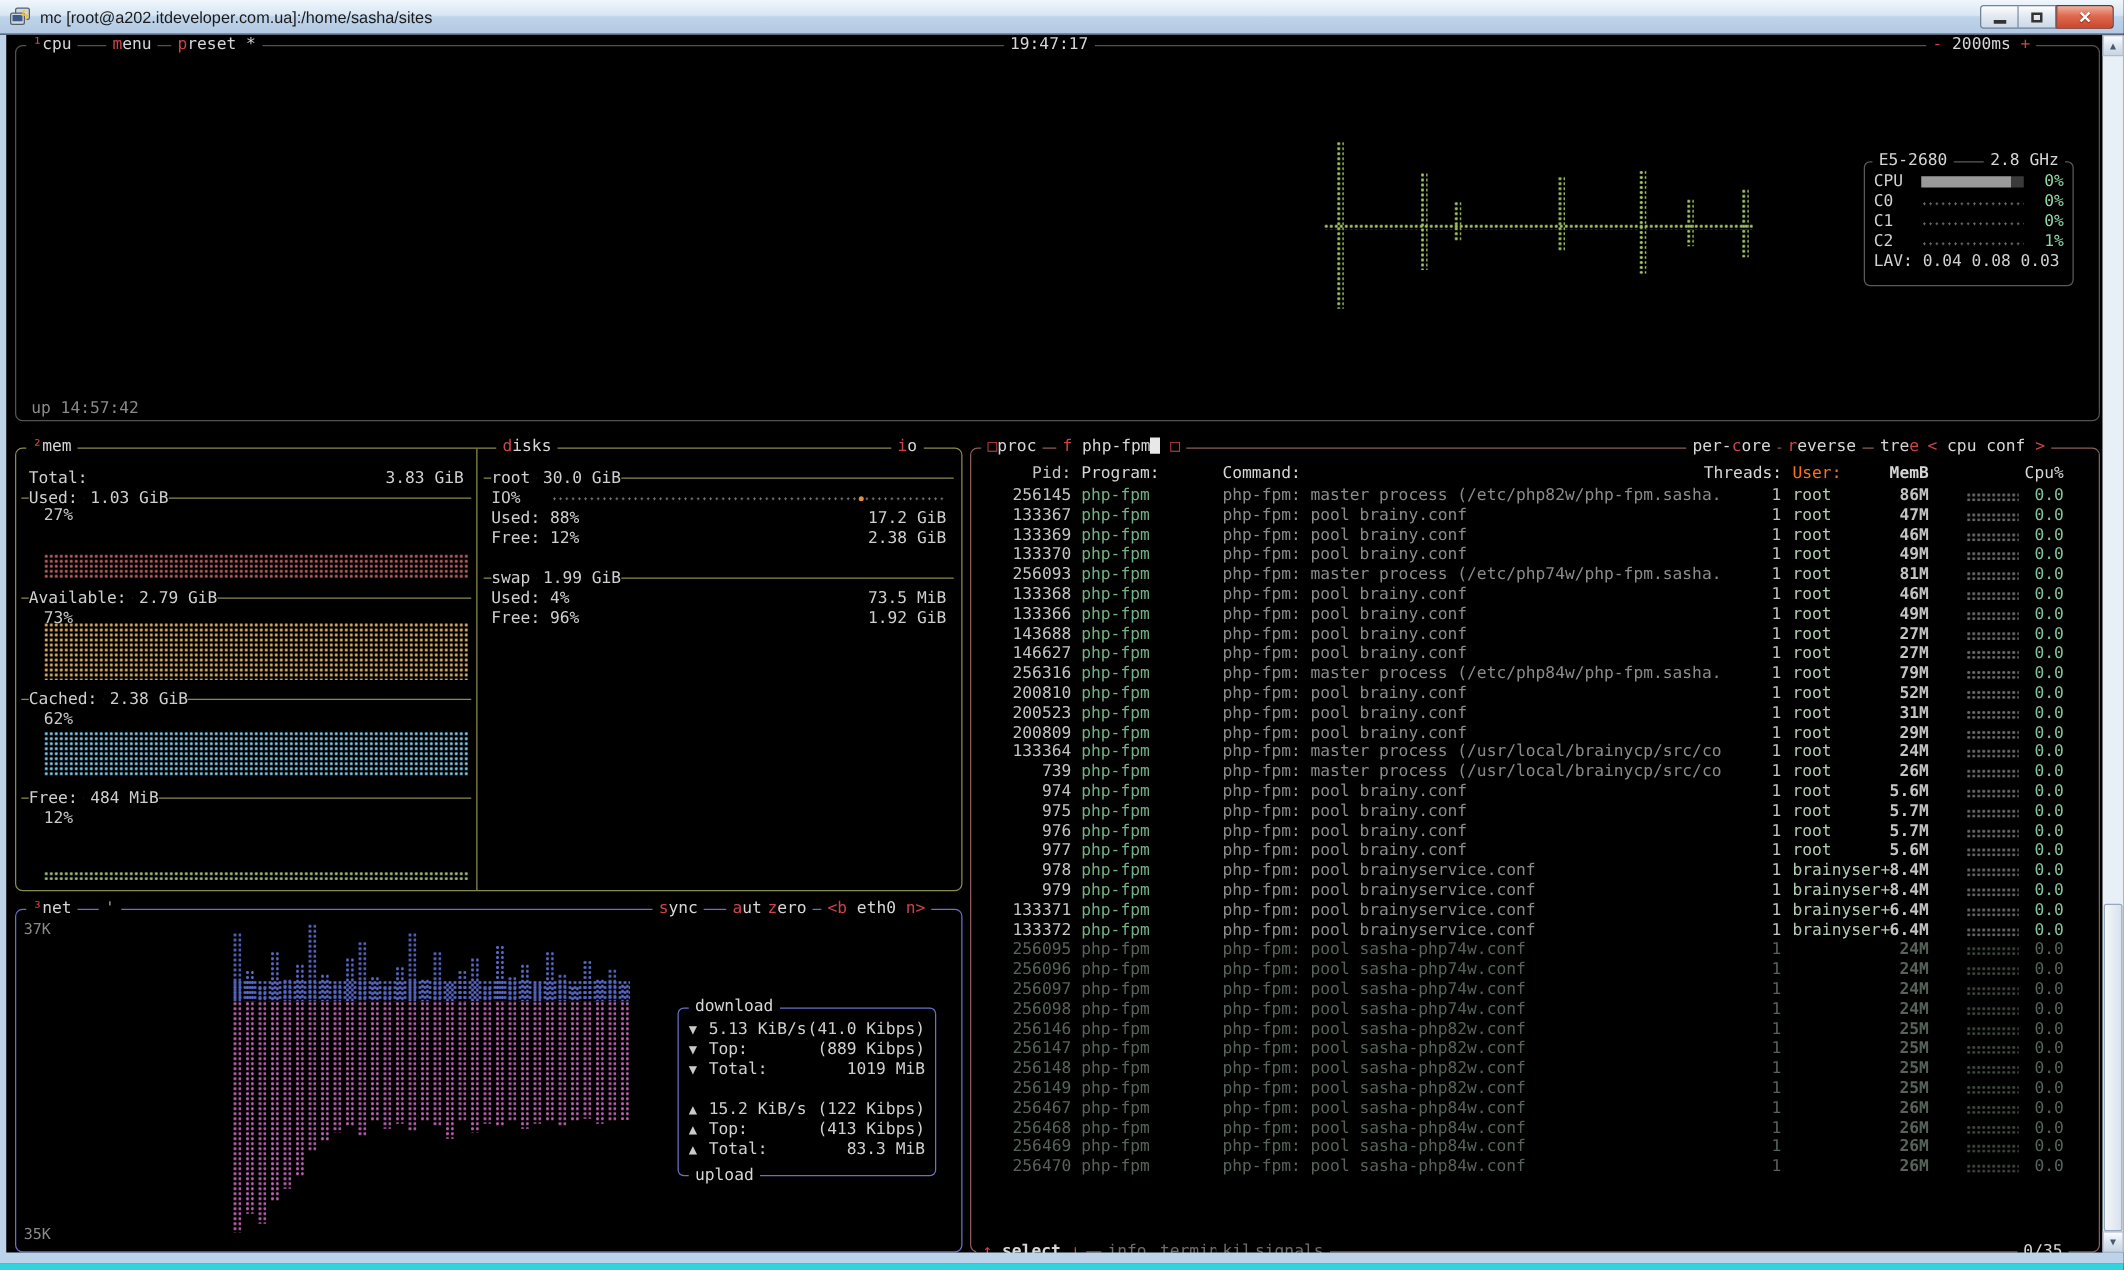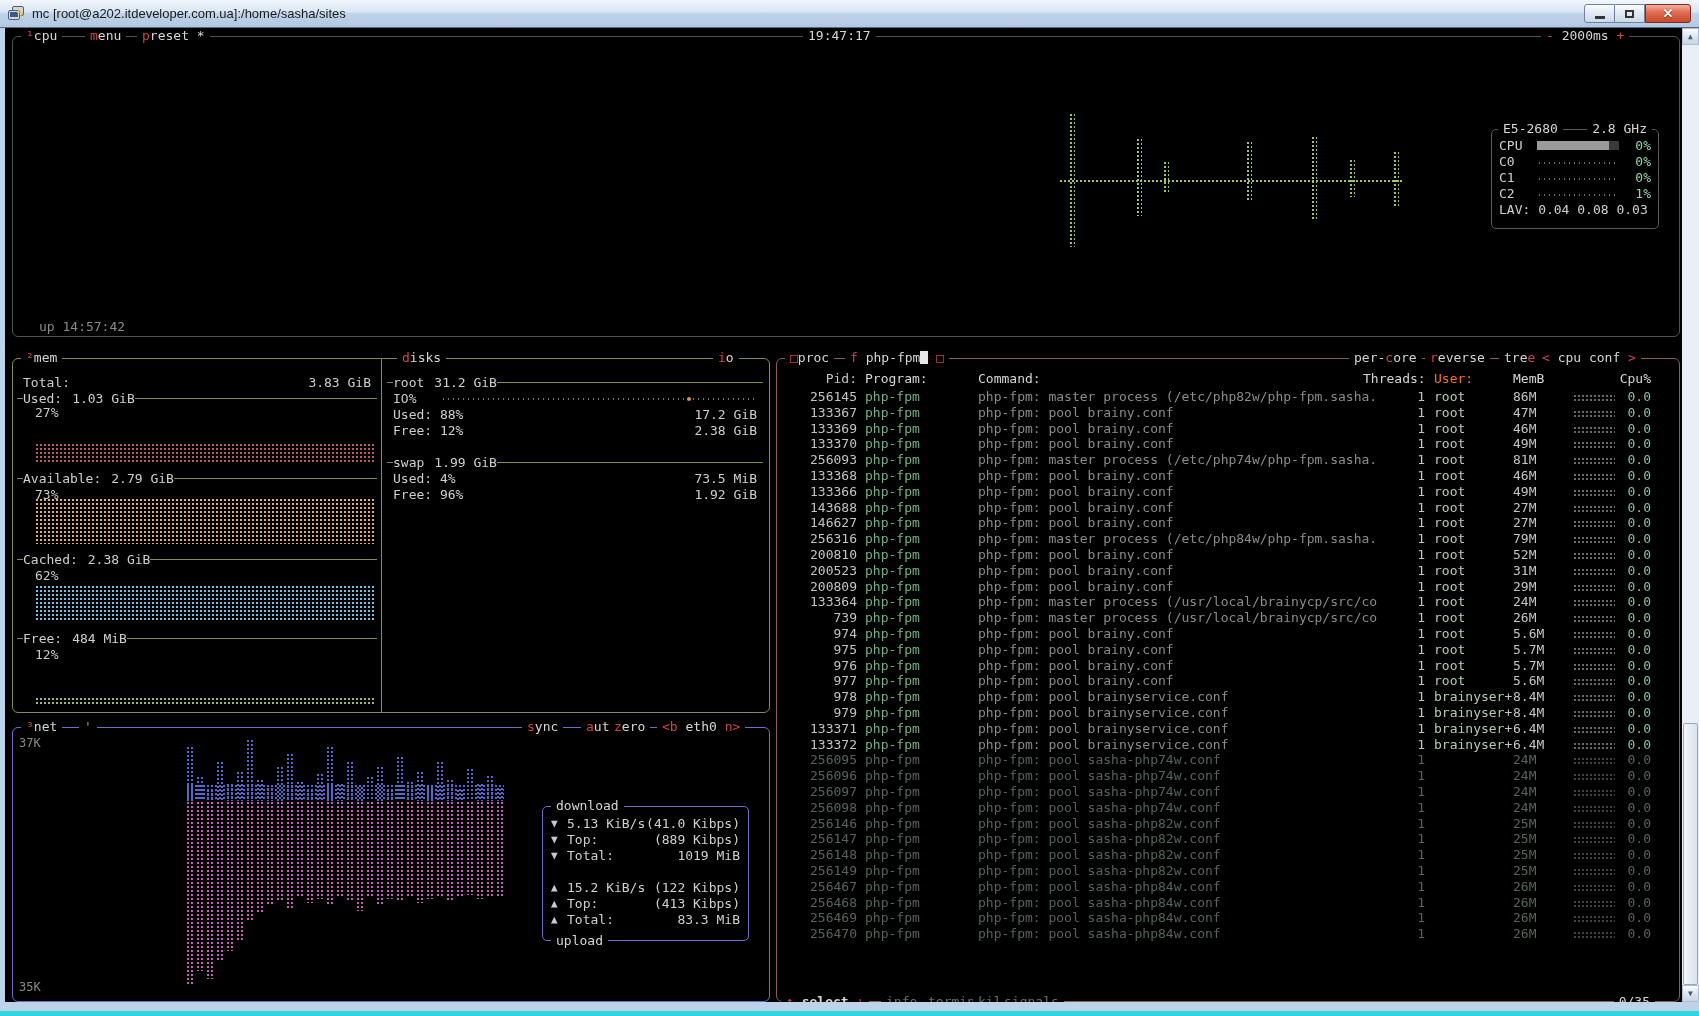--- a/index.html
+++ b/index.html
@@ -83,21 +83,21 @@
   .fill-green-sm { background:linear-gradient(90deg,#4e6e30,#77a83e); }
 
   
   .prow { position:absolute; left:0; width:100%; height:15px; font-size:13px; line-height:15px; white-space:nowrap; }
   .pcell { position:absolute; overflow:hidden; }
   .c-pid { left:8px;  width:72px;  text-align:right; color:#c4c4c4; }
   .c-prog{ left:88px; width:108px; color:#74b083; }
   .c-cmd { left:201px;width:440px; color:#8b8b8b; }
   .c-th  { left:600px;width:48px;  text-align:right; color:#c4c4c4; }
   .c-usr { left:657px;width:92px;  color:#b4ccb4; }
-  .c-mem { left:736px;width:74px;  color:#c4c4c4; }
+  .c-mem { left:692px;width:74px;  text-align:right; color:#c4c4c4;font-weight:bold; }
   .c-dots{ left:796px;width:42px;  height:7px; top:5px; --c:#6a6a6a; }
   .c-cpu { left:838px;width:36px;  text-align:right; color:#84c29a; }
   .prow.dim .c-pid,.prow.dim .c-prog,.prow.dim .c-cmd,.prow.dim .c-th,
   .prow.dim .c-usr,.prow.dim .c-mem,.prow.dim .c-cpu { color:#57635a; }
   .prow.dim .c-dots { --c:#3e463e; }
   .phead { position:absolute; top:12px; left:0; width:100%; height:15px; font-size:13px; color:#d6d6d6; }
 
   .cursor { display:inline-block; width:8px; height:13px; background:#e8e8e8; vertical-align:-2px; }
 
   
@@ -177,21 +177,21 @@
             <span class="ci-label">C2</span>
             <div class="ci-dots"></div>
             <span class="ci-val">1%</span>
           </div>
         </div>
       <div class="ci-row">
         <span class="ci-lav">LAV:</span>&nbsp;<span class="ci-lav">0.04 0.08 0.03</span>
       </div>
     </div>
 
-    <div class="trow" style="left:12px; top:282px; color:#8a8a8a;margin-left:14px;"><span>up 14:57:42</span></div>
+    <div class="trow" style="left:12px; top:282px; color:#8a8a8a;"><span>up 14:57:42</span></div>
   </div>
 
   <div class="box" id="mem-box">
     <div id="mem-divider"></div>
     <span class="chip" style="left:8px;"><span class="key">²</span><span>mem</span></span>
     <span class="chip" style="left:384px;"><span class="key">d</span><span>isks</span></span>
     <span class="chip" style="left:700px;"><span class="key">i</span><span title="io">o</span></span>
     <div id="mem-meters">
         <div class="trow" style="left: 10px; top: 16px; width: 348px;"><span class="rlabel">Total:</span><span class="rvalue">3.83 GiB</span></div>
         <div class="trow ruled" style="left: 10px; top: 32px; width: 348px;"><span class="rlabel">Used:</span><span class="rvalue">1.03 GiB</span></div>
@@ -201,21 +201,21 @@
         <div class="trow pct" style="left: 22px; top: 128px;">73%</div>
         <div class="dots" style="left: 22px; top: 139px; width: 340px; height: 46px; --c: #e0b268;"></div>
         <div class="trow ruled" style="left: 10px; top: 193px; width: 348px;"><span class="rlabel">Cached:</span><span class="rvalue">2.38 GiB</span></div>
         <div class="trow pct" style="left: 22px; top: 209px;">62%</div>
         <div class="dots" style="left: 22px; top: 226px; width: 340px; height: 36px; --c: #7cc4e4;"></div>
         <div class="trow ruled" style="left: 10px; top: 272px; width: 348px;"><span class="rlabel">Free:</span><span class="rvalue">484 MiB</span></div>
         <div class="trow pct" style="left: 22px; top: 288px;">12%</div>
         <div class="dots" style="left: 22px; top: 338px; width: 340px; height: 7px; --c: #9cb87c;"></div>
       </div>
     <div id="disk-gauges">
-        <div class="trow ruled" style="left: 380px; top: 16px; width: 364px;"><span class="rlabel">root</span><span class="rvalue">31.2 GiB</span></div>
+        <div class="trow ruled" style="left: 380px; top: 16px; width: 364px;"><span class="rlabel">root</span><span class="rvalue">30.0 GiB</span></div>
         <div class="trow" style="left: 380px; top: 32px; width: 364px;"><span class="pct">IO%</span><div style="position: absolute; left: 48px; top: 6px; width: 316px; height: 4px; background-image: radial-gradient(rgb(119, 119, 119) 1px, transparent 1.15px); background-size: 5px 4px; background-repeat: repeat-x;"></div><div style="position: absolute; left: 294px; top: 6px; width: 4px; height: 4px; background: rgb(224, 144, 64); border-radius: 50%;"></div></div>
         <div class="trow" style="left: 380px; top: 48px; width: 364px;"><span>Used:</span><span> 88%</span><div class="gauge-track">
             <div class="gauge-fill fill-red" style="width: 88%;"></div>
           </div><span class="rvalue">17.2 GiB</span></div>
         <div class="trow" style="left: 380px; top: 64px; width: 364px;"><span>Free:</span><span> 12%</span><div class="gauge-track">
             <div class="gauge-fill fill-green-sm" style="width: 12%;"></div>
           </div><span class="rvalue">2.38 GiB</span></div>
         <div class="trow ruled" style="left: 380px; top: 96px; width: 364px;"><span class="rlabel">swap</span><span class="rvalue">1.99 GiB</span></div>
         <div class="trow" style="left: 380px; top: 112px; width: 364px;"><span>Used:</span><span> 4%</span><div class="gauge-track">
             <div class="gauge-fill fill-red-sm" style="width: 4%;"></div>

